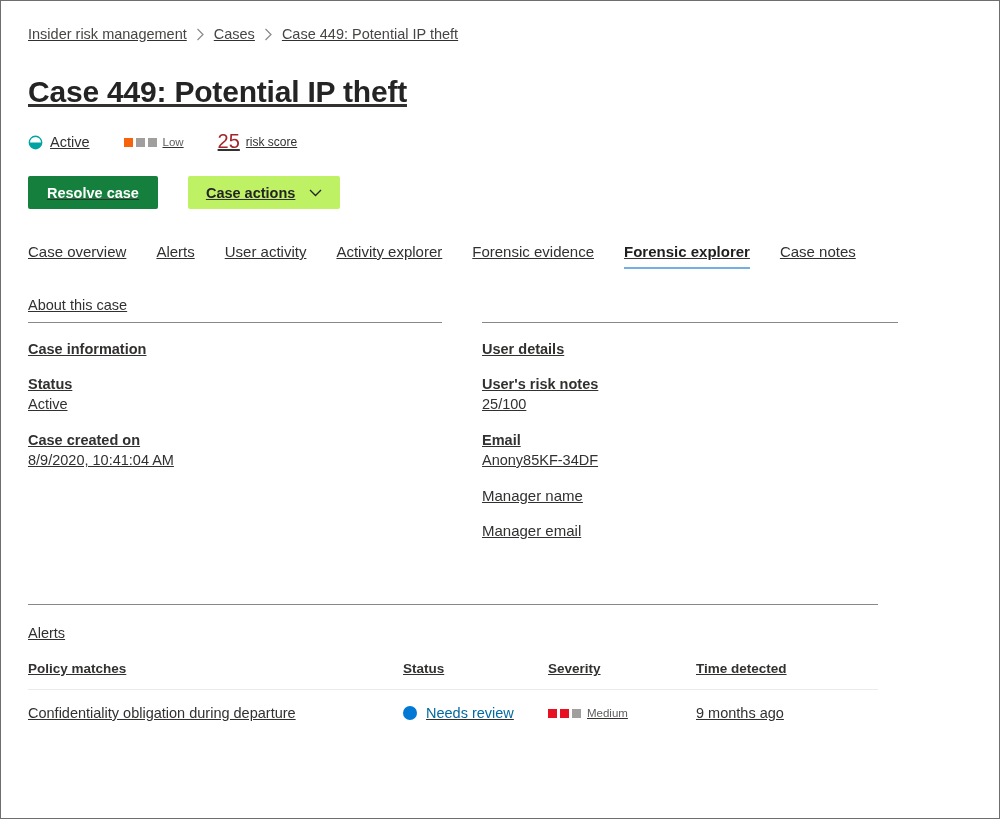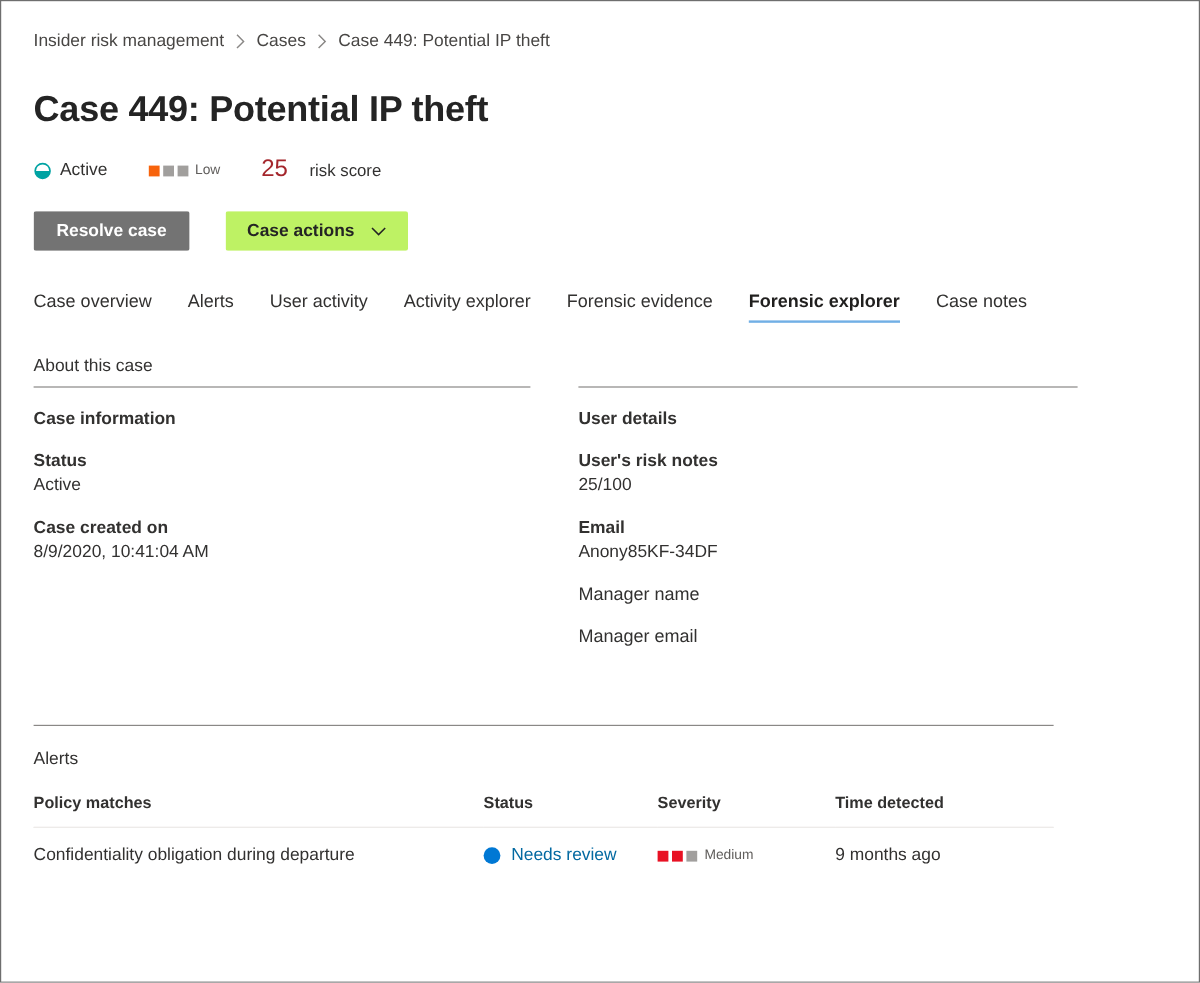--- a/index.html
+++ b/index.html
@@ -17,20 +17,21 @@
   .page {
     position: relative;
     width: 1000px;
     height: 819px;
     background: #ffffff;
     border: 1px solid #6e6e6e;
     overflow: hidden;
   }
   .content {
     padding: 20px 27px 0 27px;
+    text-decoration: underline;
   }
 
   
   .breadcrumb {
     display: flex;
     align-items: center;
     font-size: 14.5px;
     color: #484644;
     height: 22px;
     margin-top: 2px;
@@ -94,23 +95,22 @@
   }
   .risk-num {
     font-size: 20px;
     color: #a4262c;
     margin-right: 6px;
     line-height: 1;
     position: relative;
     top: -1px;
   }
   .risk-label {
-    font-size: 14px;
-    color: #323130;
-    margin-left: 12px;
+    font-size: 12px;
+    color: #323130;
   }
 
   
   .button-row {
     display: flex;
     align-items: center;
     margin-top: 22px;
   }
   .btn {
     font-family: "Liberation Sans", sans-serif;
@@ -119,21 +119,21 @@
     border: 1px solid transparent;
     height: 33px;
     padding: 0 18px;
     display: inline-flex;
     align-items: center;
     justify-content: center;
     cursor: pointer;
     border-radius: 2px;
   }
   .btn-primary {
-    background: #737373;
+    background: #15803d;
     color: #ffffff;
   }
   .btn-secondary {
     background: #bef264;
     color: #242424;
     margin-left: 30px;
     padding: 0 17px;
   }
   .btn-caret {
     margin-left: 14px;

